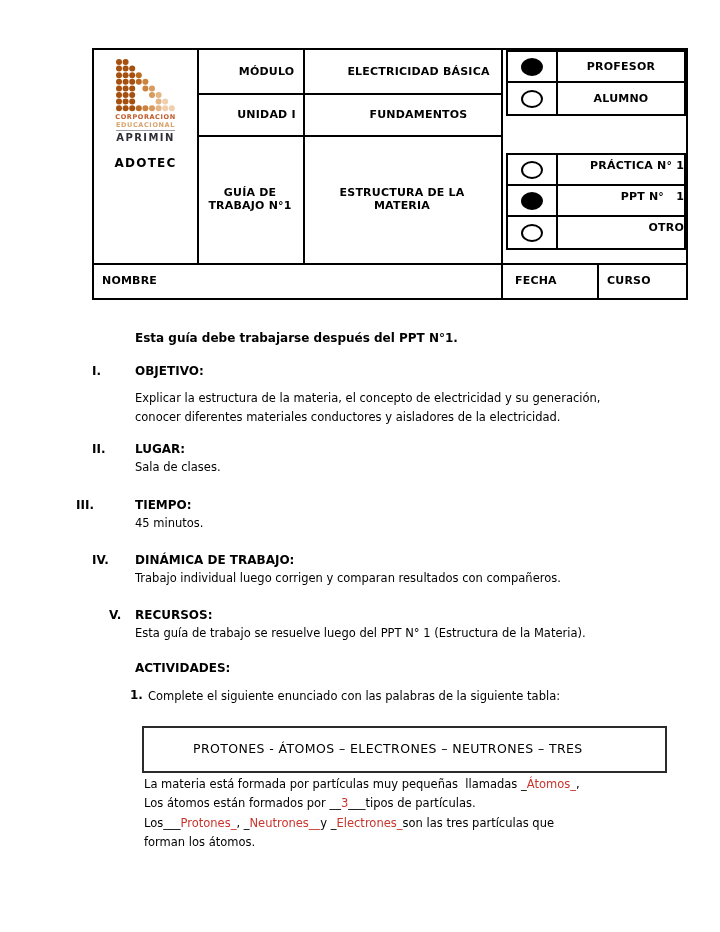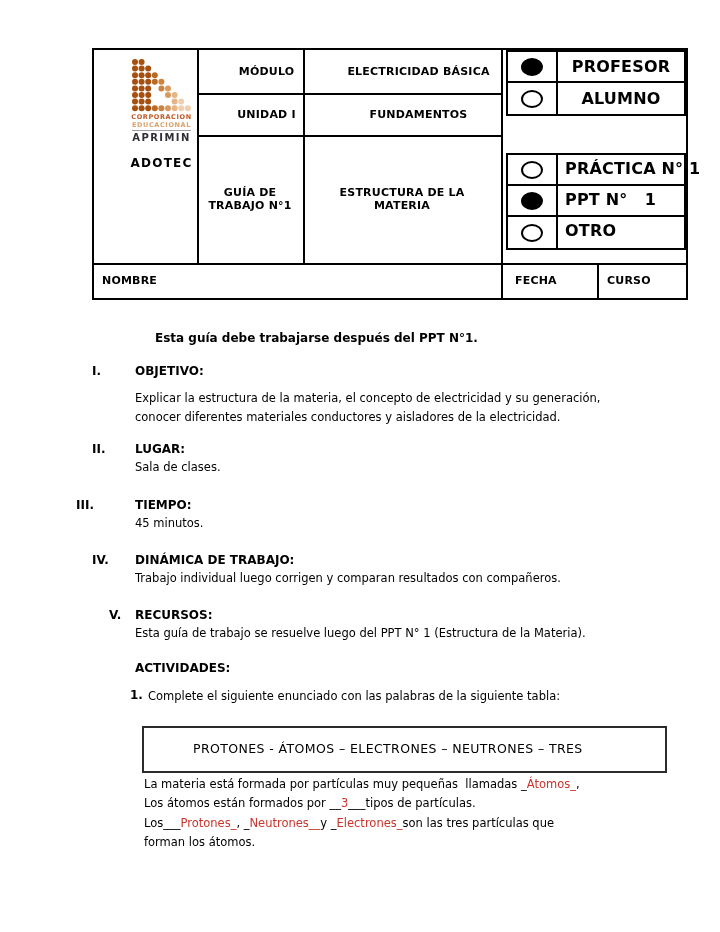--- a/index.html
+++ b/index.html
@@ -14,32 +14,32 @@
   .cell { position:absolute; font-weight:bold; font-size:11px; letter-spacing:.2px; }
   .cc { display:flex; align-items:center; justify-content:center; text-align:center;padding-left:33px; }
   .lc { display:flex; align-items:center; }
 
   .subtable { position:absolute; border:2px solid #000; background:#fff; }
   .strow { display:flex; height:31px; }
   .strow.bb { border-bottom:2px solid #000; }
   .stcirc { width:50px; border-right:2px solid #000; display:flex; align-items:center; justify-content:center; flex:none; }
   .circ { width:22px; height:18px; border:2px solid #000; border-radius:50%; background:#fff; }
   .circ.filled { background:#000; }
-  .stlabel { flex:1; font-weight:bold; font-size:16px; letter-spacing:.2px; }
+  .stlabel { flex:1; font-weight:bold; font-size:11px; letter-spacing:.2px;text-align:right; }
   .stlabel.center { display:flex; align-items:center; justify-content:center; }
   .stlabel.topleft { padding:4px 0 9px 7px; white-space:pre; }
 
-  .logo-cell { position:absolute; left:16px; top:0; width:103px; height:213px; display:flex; flex-direction:column; align-items:center; padding-top:7px; }
+  .logo-cell { position:absolute; left:0; top:0; width:103px; height:213px; display:flex; flex-direction:column; align-items:center; padding-top:7px; }
   .logo-corp, .logo-edu { font-size:6.5px; font-weight:bold; letter-spacing:.6px; line-height:8px; }
   .logo-aprimin { font-size:10px; font-weight:bold; letter-spacing:1.4px; margin-top:1px; border-top:1px solid #9a9aa6; padding-top:1px; }
   .adotec { font-size:12px; font-weight:bold; letter-spacing:1.2px; margin-top:13px; }
 
   
   .b { position:absolute; font-size:11.5px; white-space:pre; }
-  .intro { font-weight:bold; font-size:12px;margin-left:20px; }
+  .intro { font-weight:bold; font-size:12px; }
   .num, .ttl { font-weight:bold; font-size:12px; }
   .itemnum { font-weight:bold; font-size:12px; }
 
   .wordbox { position:absolute; left:142px; top:726px; width:525px; height:47px; border:2px solid #2b2b2b; }
   .wb { padding-left:9px; line-height:42px; font-size:12.5px; letter-spacing:.4px; white-space:pre;margin-left:40px; }
   .fill { position:absolute; left:144px; font-size:11.5px; white-space:pre; }
 </style>
 </head>
 <body>
 

